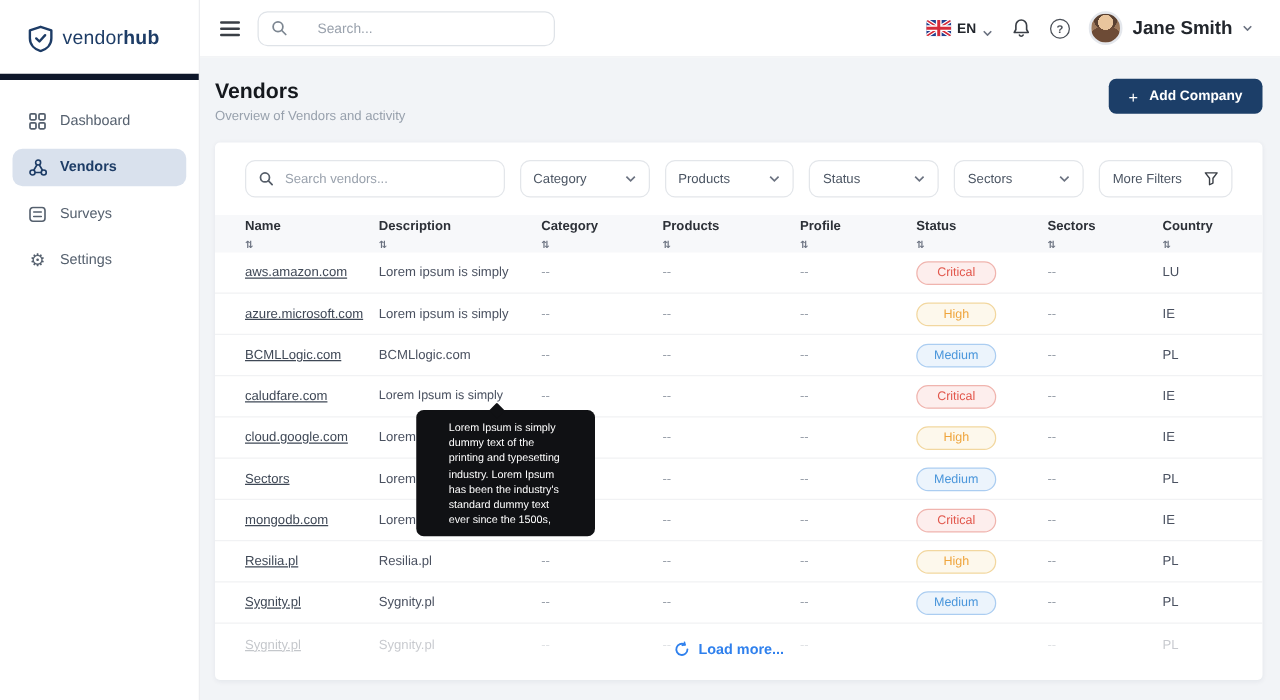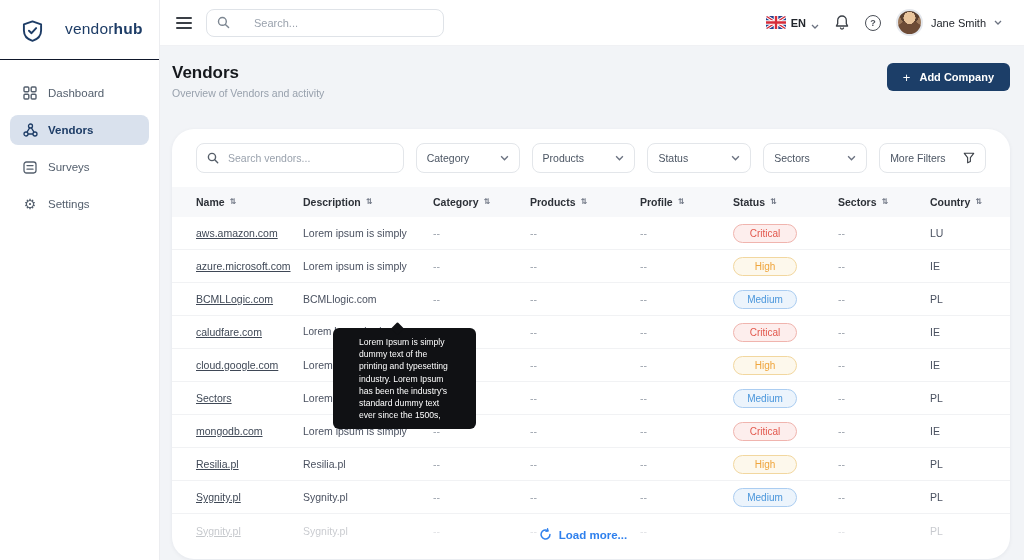--- a/index.html
+++ b/index.html
@@ -4,21 +4,21 @@
 <style>
   * { box-sizing: border-box; }
   html,body { margin:0; padding:0; }
   body {
     width:1024px; height:560px; position:relative; overflow:hidden;
     font-family:"Liberation Sans","DejaVu Sans",sans-serif;
     background:#f2f4f7; color:#333;
   }
   
   .sidebar { position:absolute; left:0; top:0; width:160px; height:560px; background:#fff; border-right:1px solid #ecedf0; z-index:6; }
-  .logo { display:flex; align-items:flex-start; gap:22px; padding:20px 10px 17px 22px; border-bottom:1px solid #0f172a; }
+  .logo { display:flex; align-items:center; gap:7px; padding:20px 10px 17px 22px; border-bottom:5px solid #0f172a; }
   .logo-text { font-size:15.5px; color:#1d3c66; letter-spacing:.2px; }
   .logo-text b { font-weight:800; }
   .nav { padding:18px 10px; display:flex; flex-direction:column; gap:7px; }
   .nav-item { display:flex; align-items:center; gap:10px; padding:7px 12px; border-radius:8px; font-size:11.5px; color:#55606e; cursor:pointer; }
   .nav-item.active { background:#d9e1ed; color:#1d3c66; font-weight:700; }
   .nav-item .nicon { width:16px; height:16px; display:flex; align-items:center; justify-content:center; flex:0 0 16px; }
   .gear-glyph { font-size:14px; line-height:1; color:#55606e; }
   
   .topbar { position:absolute; left:160px; top:0; width:864px; height:46px; background:#fff; border-bottom:1px solid #f0f1f4; display:flex; align-items:center; padding:0 22px 0 16px; gap:14px; z-index:5; }
   .hamburger { width:16px; display:flex; flex-direction:column; gap:3px; cursor:pointer; }
@@ -31,40 +31,40 @@
   .flag { border-radius:2px; overflow:hidden; display:block; }
   .icon-btn { display:flex; align-items:center; justify-content:center; cursor:pointer; }
   .help-circle { width:16px; height:16px; border:1.3px solid #4a4f57; border-radius:50%; font-size:9px; font-weight:700; color:#4a4f57; display:flex; align-items:center; justify-content:center; }
   .user { display:flex; align-items:center; gap:8px; cursor:pointer; }
   .avatar { width:27px; height:27px; border-radius:50%; border:2px solid #e4e7ec;
     background:
       radial-gradient(circle at 50% 30%, #e9c59d 0 30%, transparent 31%),
       radial-gradient(circle at 50% 108%, #6d4b36 0 55%, transparent 56%),
       radial-gradient(circle at 50% 18%, #5a4030 0 42%, transparent 43%),
       linear-gradient(#8d6a50,#b08a68); }
-  .user-name { font-size:11px; font-weight:400; color:#22262c; }
+  .user-name { font-size:15px; font-weight:700; color:#22262c; }
   
   .main { position:absolute; left:160px; top:46px; width:864px; height:514px; padding:17px 14px 0 12px; }
   .page-head { display:flex; justify-content:space-between; align-items:flex-start; }
   .page-title { font-size:17px; font-weight:800; color:#15181d; }
   .page-sub { font-size:10.5px; color:#98a1ad; margin-top:4px; }
   .add-btn { background:#1c3e68; color:#fff; border:none; border-radius:6px; height:28px; padding:0 16px; font-size:11px; font-weight:700; font-family:inherit; display:flex; align-items:center; gap:9px; cursor:pointer; }
   .add-plus { font-size:13px; font-weight:400; }
   
-  .card { margin-top:30px; background:#fff; border-radius:22px; box-shadow:0 1px 4px rgba(25,39,70,.06); height:430px; position:relative; }
+  .card { margin-top:15px; background:#fff; border-radius:4px; box-shadow:0 1px 4px rgba(25,39,70,.06); height:430px; position:relative; }
   .filters { display:flex; gap:12px; align-items:center; padding:14px 24px; }
   .f-box { height:30px; border:1px solid #e3e6ea; border-radius:8px; display:flex; align-items:center; padding:0 10px; font-size:10.5px; color:#4b5563; background:#fff; cursor:pointer; }
   .v-search { width:208px; gap:7px; cursor:text; }
   .v-search input { border:none; outline:none; flex:1; font-size:10.5px; font-family:inherit; color:#444; background:transparent; width:100%; }
   .f-select { width:104px; justify-content:space-between; }
   .f-more { width:107px; justify-content:space-between; }
   
   .t-grid { display:grid; grid-template-columns:107px 130px 97px 110px 93px 105px 92px 1fr; align-items:center; padding:0 24px; }
   .thead { background:#f7f8fa; height:30px; font-size:10.5px; font-weight:700; color:#2d3138; }
-  .th { display:flex; align-items:center; gap:5px; }
+  .th { display:flex; gap:5px;flex-direction:column; }
   .sort { font-size:8px; color:#6b7280; cursor:pointer; line-height:1; }
   .t-row { height:33px; border-bottom:1px solid #f1f2f4; font-size:10.5px; color:#4a5160; }
   .t-row.faded { opacity:.3; border-bottom:none; }
   .name-link { color:#3f4856; text-decoration:underline; cursor:pointer; }
   .dash { color:#9aa1ab; }
   .desc2 { font-size:10px; line-height:1.25; }
   .read-more { color:#2f80ed; text-decoration:underline; cursor:pointer; }
   .badge { display:inline-block; padding:3px 0; width:64px; text-align:center; border-radius:999px; font-size:10px; font-weight:400; }
   
   .tooltip { position:absolute; left:333px; top:328px; width:143px; background:#101114; color:#fff; border-radius:6px; padding:8px 26px; font-size:8.6px; line-height:1.42; z-index:30; }

